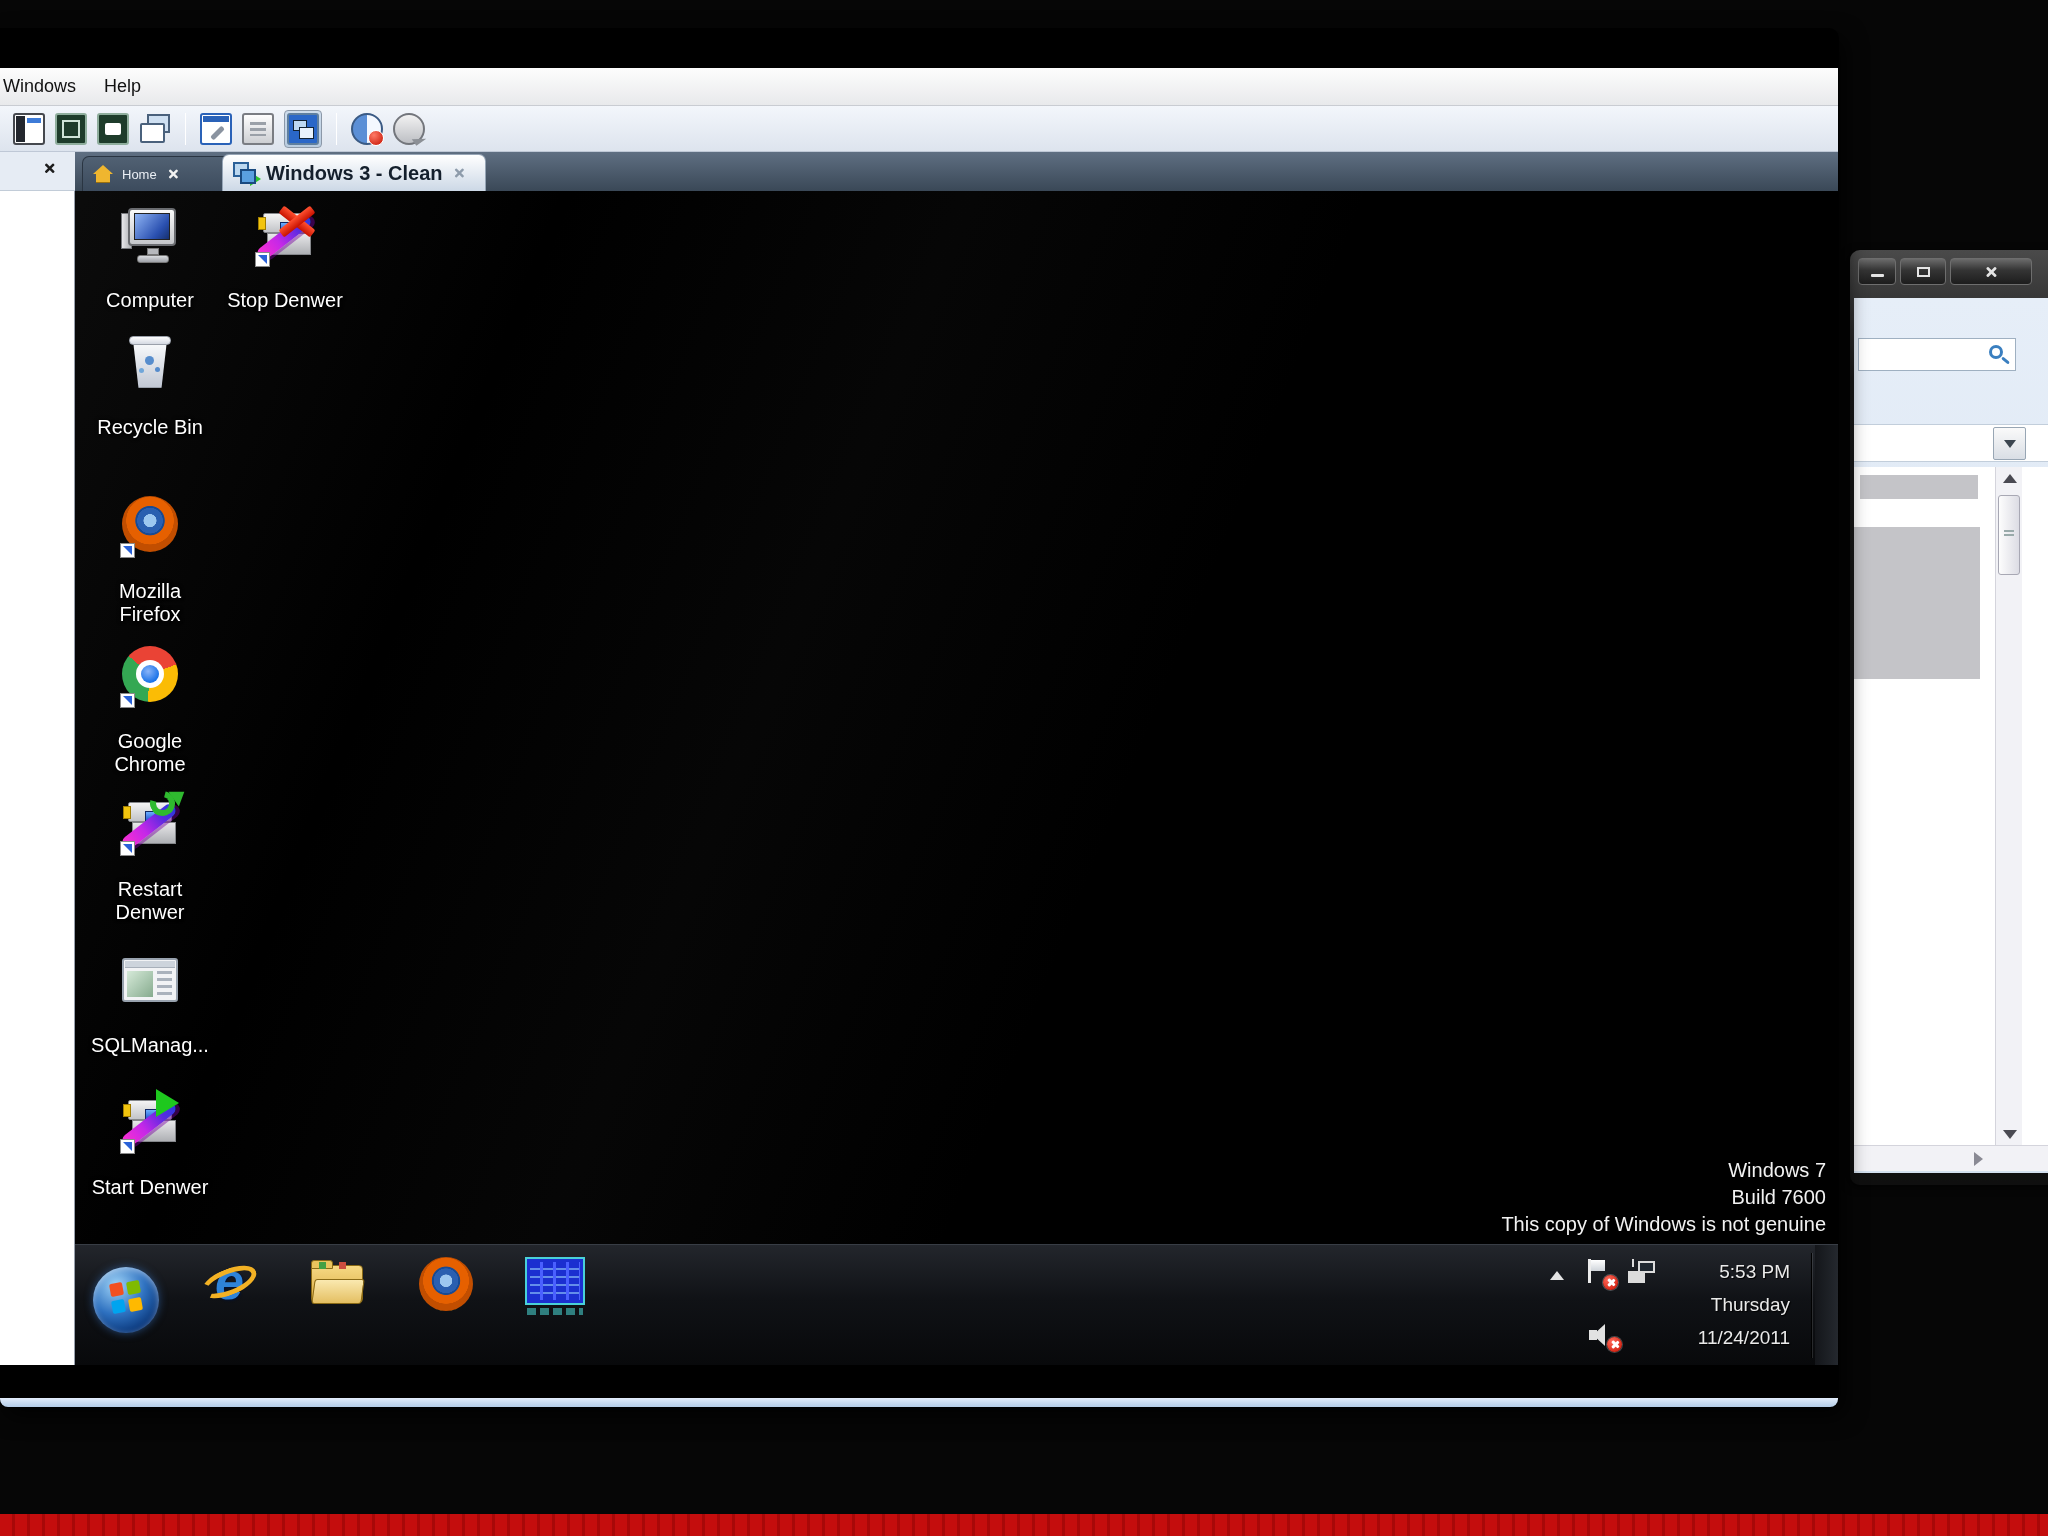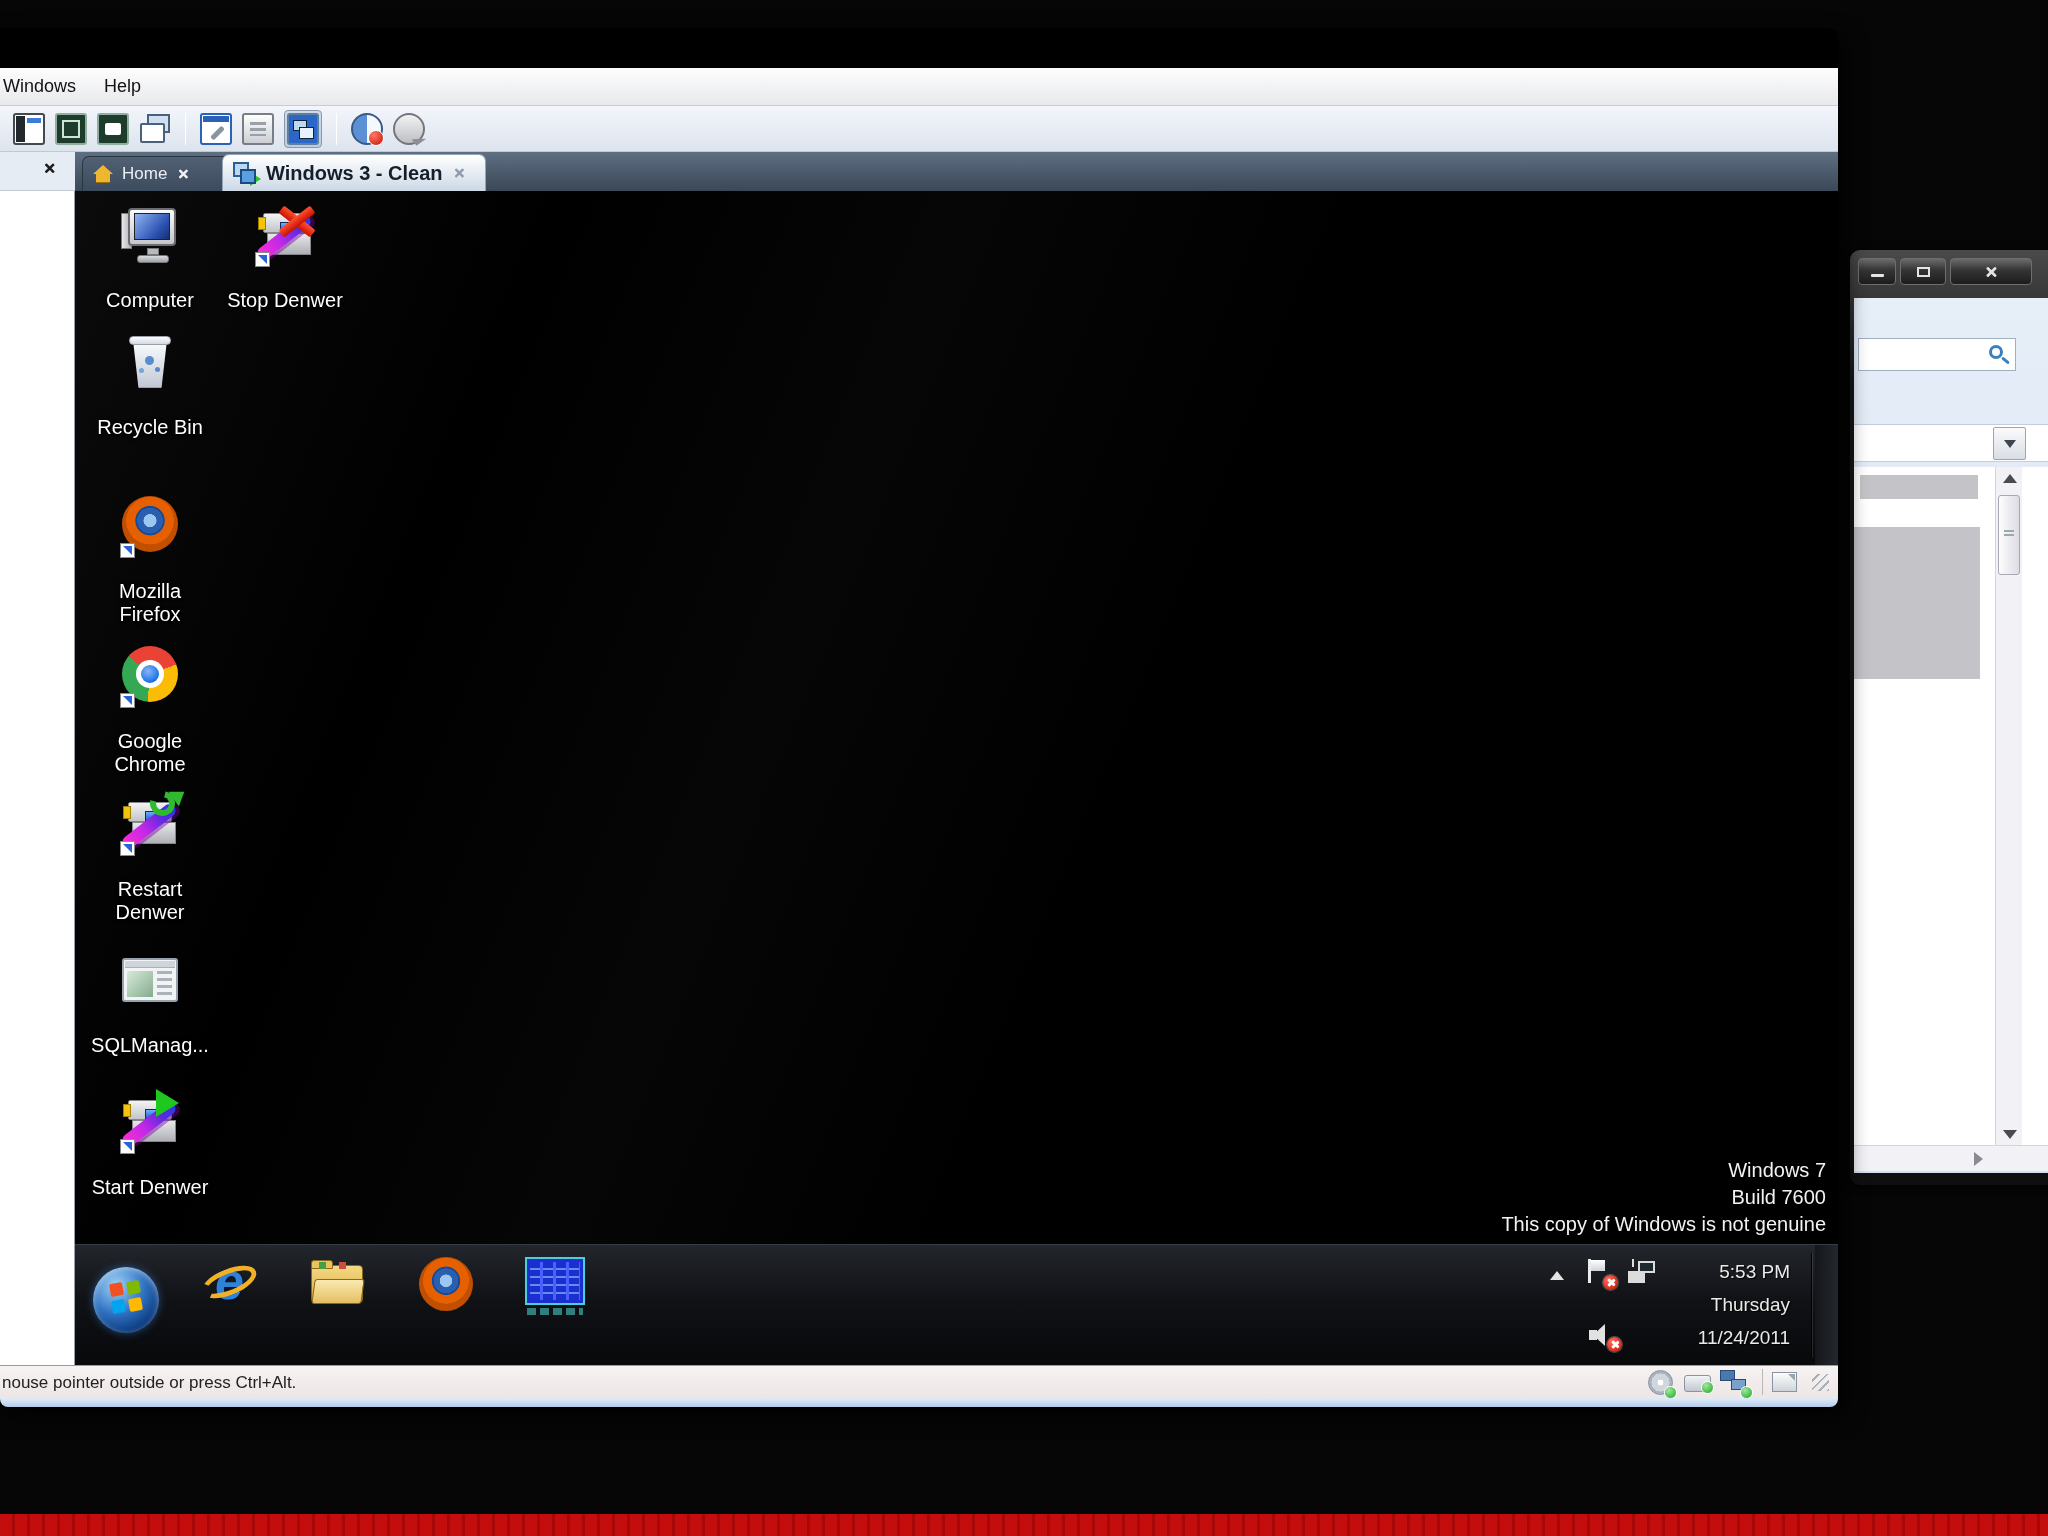--- a/index.html
+++ b/index.html
@@ -103,21 +103,21 @@
   .i-snap::after{content:"";position:absolute;right:-3px;bottom:-3px;width:14px;height:14px;border-radius:50%;
     background:radial-gradient(circle at 35% 30%,#ff7a66,#c41000);border:1px solid #fff}
   .i-snapman{border-radius:50%;background:linear-gradient(#f2f2f2,#bdbfc4);border:2px solid #73767c}
   .i-snapman::after{content:"";position:absolute;right:-2px;bottom:0;border-top:8px solid transparent;border-left:12px solid #8c9096;transform:rotate(-35deg)}
 
   .vtabs{position:absolute;left:0;top:123px;width:100%;height:39px;background:linear-gradient(#5f6f82,#3a4857)}
   .paneltop{position:absolute;left:0;top:0;width:75px;height:39px;background:#e6ecf4;border-bottom:1px solid #c2ccd8}
   .panelx{position:absolute;left:42px;top:9px;width:18px;height:18px;color:#1d1d1d}
   .tab{position:absolute;display:flex;align-items:center;gap:9px;border-radius:7px 7px 0 0;padding:0 10px}
   .tab-home{left:82px;top:4px;height:35px;width:153px;background:linear-gradient(#516173,#3c4b5d);
-    border:1px solid #2a3542;border-bottom:0;color:#e9eef4;font-size:17px}
+    border:1px solid #2a3542;border-bottom:0;color:#e9eef4;font-size:13px}
   .tab-home .xg{transform:scale(.8);color:#f2f2f2}
   .tab-active{left:222px;top:2px;height:37px;width:264px;background:linear-gradient(#ffffff,#ccd8e6);
     border:1px solid #96a5b6;border-bottom:0;color:#141f2c;font-size:20px;font-weight:bold}
   .tab-active .xg{transform:scale(.8);color:#8e9cab}
   .home-ic{position:relative;width:20px;height:18px}
   .home-ic::before{content:"";position:absolute;left:0;top:0;border-left:10px solid transparent;border-right:10px solid transparent;border-bottom:9px solid #efb62f}
   .home-ic::after{content:"";position:absolute;left:3px;top:9px;width:14px;height:9px;background:#efb62f;box-shadow:inset 0 -1px 0 #9a7010}
   .vmtab-ic{position:relative;width:24px;height:22px}
   .vmtab-ic::before{content:"";position:absolute;left:0;top:0;width:12px;height:11px;background:#bcd8f0;border:2px solid #2a6098}
   .vmtab-ic::after{content:"";position:absolute;left:7px;top:7px;width:12px;height:11px;background:#5aa0e0;border:2px solid #1a4a80}
@@ -457,34 +457,16 @@
         <div class="clock">
           <div>5:53 PM</div>
           <div>Thursday</div>
           <div>11/24/2011</div>
         </div>
         <div class="traysep"></div>
         <div class="showdesk"></div>
       </div>
     </div>
 
-    <div class="vstatus">
-      <span class="msg">nouse pointer outside or press Ctrl+Alt.</span>
-      <div class="dvi dv-cd" style="left:1648px">
-          <span class="gb"></span>
-        </div>
-      <div class="dvi" style="left:1684px">
-          <div class="dv-hd"></div>
-          <span class="gb" style="right:-2px;bottom:-1px"></span>
-        </div>
-      <div class="dvi dv-net" style="left:1720px">
-          <span class="a"></span>
-          <span class="b"></span>
-          <span class="gb"></span>
-        </div>
-      <div class="dv-sep"></div>
-      <div class="dv-msg"></div>
-      <div class="dv-grip"></div>
-    </div>
     <div class="vbottom"></div>
   </div>
 
 </div>
 
 </body></html>

